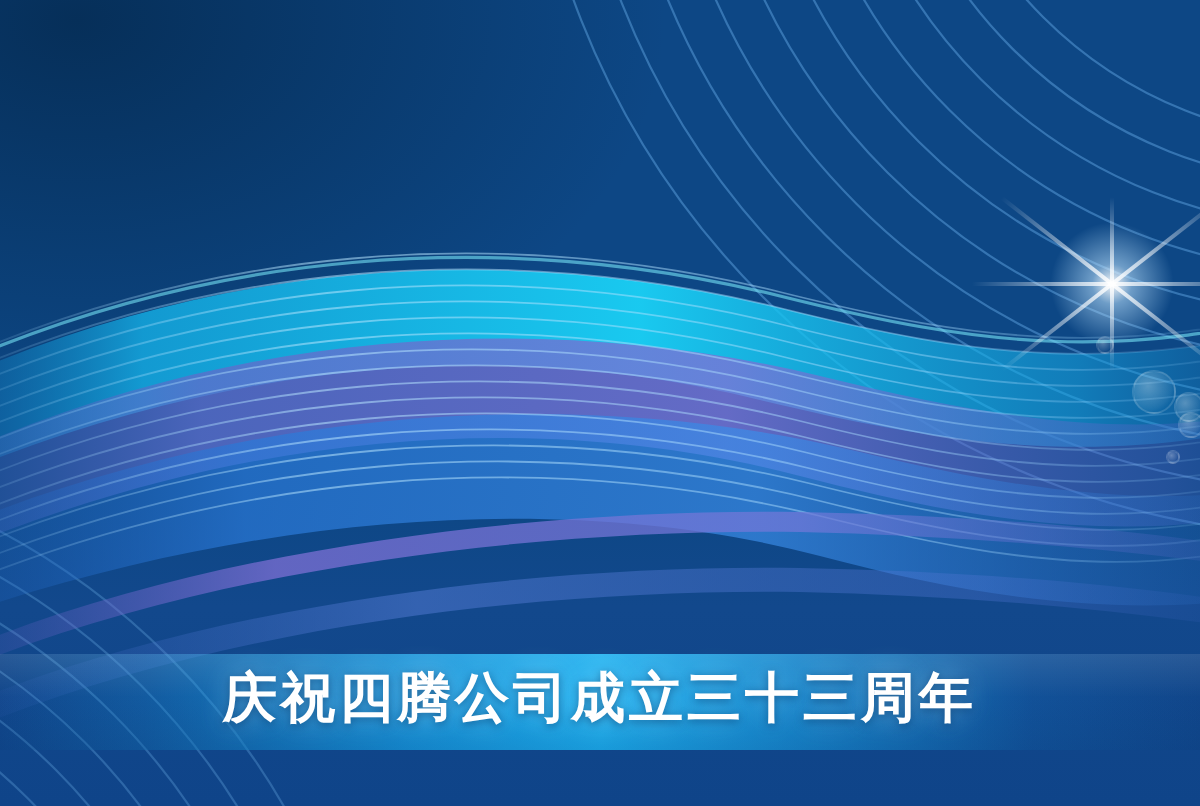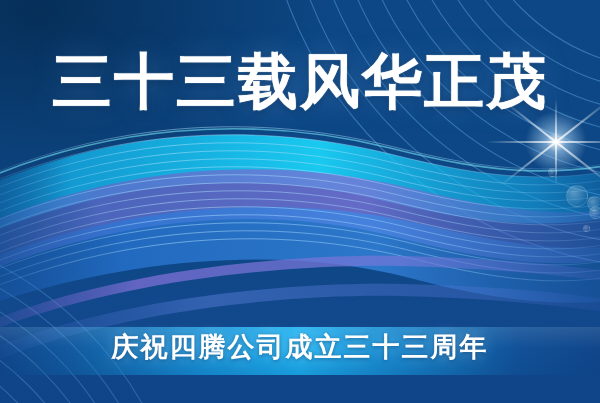--- a/index.html
+++ b/index.html
@@ -119,21 +119,21 @@
     background: linear-gradient(180deg,
       rgba(255,255,255,.10) 0%,
       rgba(255,255,255,0) 45%,
       rgba(8,60,120,.18) 100%);
   }
   .subtitle {
     position: absolute;
     left: 0; right: 0; top: 336px;
     text-align: center;
     color: #ffffff;
-    font-family: Liberation Mono, monospace;
+    font-family: Liberation Sans, sans-serif;
     font-weight: 700;
     font-size: 27px;
     letter-spacing: 2px;
     line-height: 1;
     white-space: nowrap;
     text-shadow: 0 1px 4px rgba(4,50,100,.55), 0 0 14px rgba(200,240,255,.45);
   }
 </style>
 </head>
 <body>
@@ -257,19 +257,18 @@
     <div class="ray d1"></div>
     <div class="ray d2"></div>
   </div>
   <div class="bokeh b1"></div>
   <div class="bokeh b2"></div>
   <div class="bokeh b3"></div>
   <div class="bokeh b4"></div>
   <div class="bokeh b5"></div>
 
   <div class="title-block">
-    <span class="title-line l1">三十三载风华正茂</span>
   </div>
 
   <div class="subtitle-band"></div>
   <div class="subtitle">庆祝四腾公司成立三十三周年</div>
 
 </div>
 
 </body></html>

